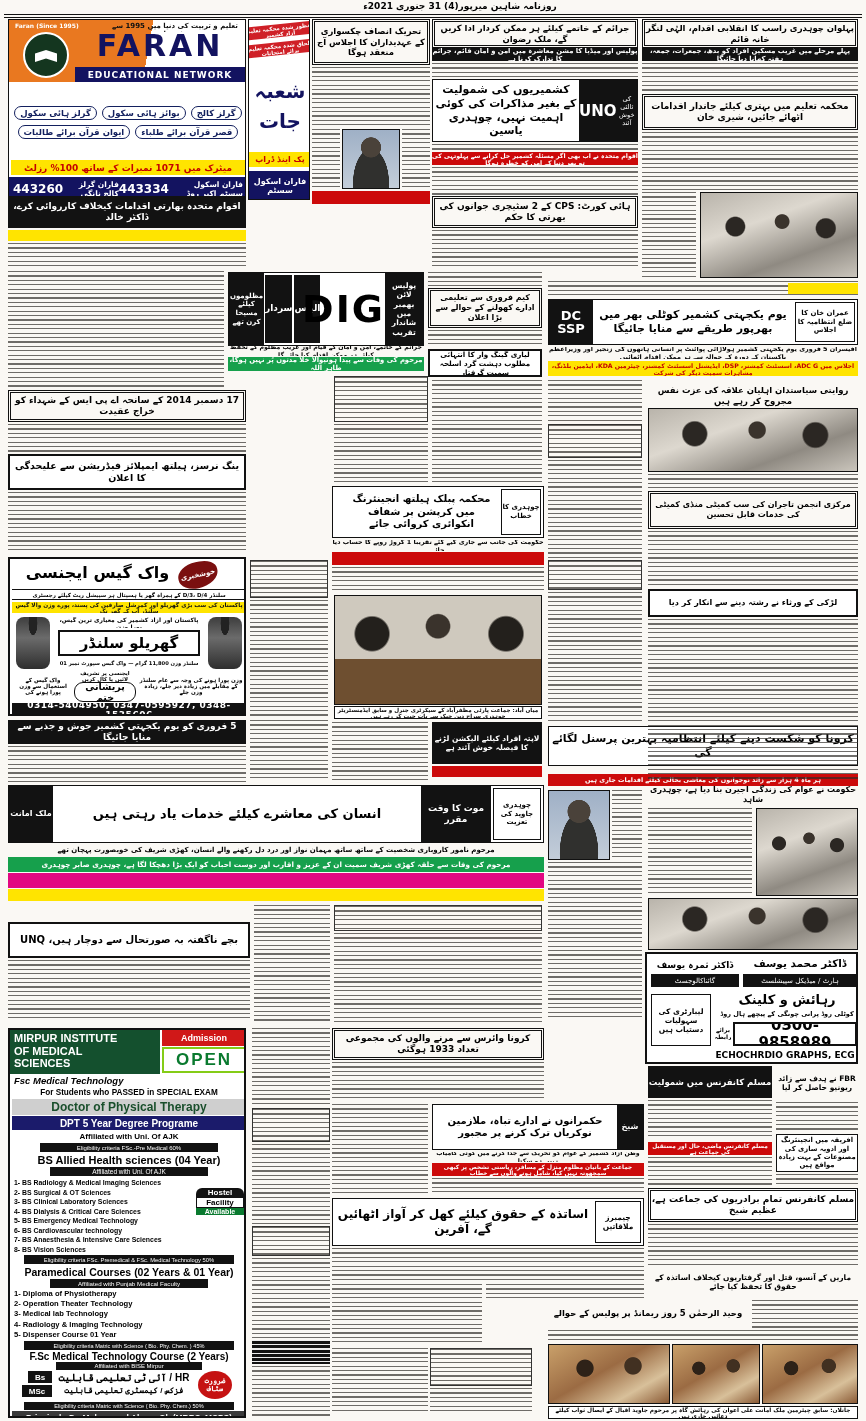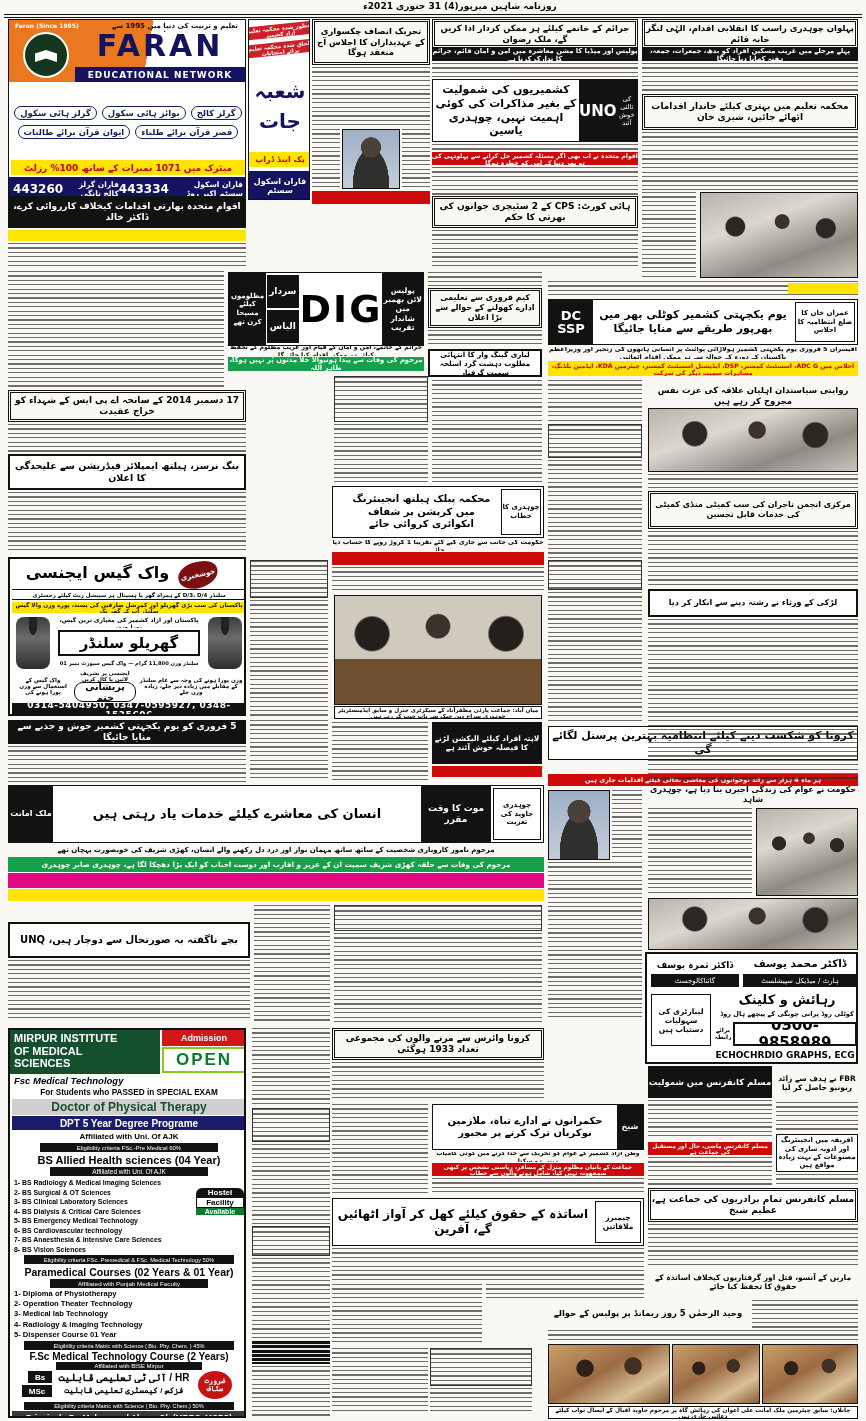--- a/index.html
+++ b/index.html
@@ -138,21 +138,21 @@
     <div class="abs" style="left:64px;top:111px;width:62px;height:32px;">
       <div class="ctr ur" style="height:12px;font-size:5.4px;font-weight:700;">ایجنسی پر تشریف لائیں یا کال کریں</div>
       <div class="ctr ur" style="height:18px;font-size:9.5px;font-weight:900;border:1px solid #111;border-radius:9px;">پریشانی ختم</div>
     </div>
     <div class="abs ctr ur" style="left:4px;top:112px;width:58px;height:30px;font-size:5.6px;font-weight:700;">واک گیس کے استعمال سے وزن پورا ہونے کی</div>
     <div class="abs hb ctr" style="left:2px;top:144px;width:234px;height:13px;font-size:9px;font-weight:800;letter-spacing:.5px;">0314-5404950, 0347-0595927, 0348-1535606</div>
   </div>
 
   <div class="abs b1 flex" style="left:228px;top:272px;width:196px;height:74px;background:#fff;">
     <div class="hb ctr urh" style="width:40px;font-size:7px;padding:1px;" able="false">مظلوموں کیلئے مسیحا کرن تھے</div>
-    <div style="width:36px;display:flex;flex-direction:column;gap:2px;padding:2px 1px;">
+    <div style="width:36px;display:flex;flex-direction:row;gap:2px;padding:2px 1px;">
       <div class="hb ctr urh" style="flex:1;font-size:9px;">سردار</div>
       <div class="hb ctr urh" style="flex:1;font-size:9px;">الیاس</div>
     </div>
     <div class="ctr" style="flex:1;font-size:38px;font-weight:900;letter-spacing:2px;">DIG</div>
     <div class="hb ctr urh" style="width:44px;font-size:7.5px;padding:1px;">پولیس لائن بھمبر میں شاندار تقریب</div>
   </div>
   <div class="abs urh ctr" style="left:228px;top:346px;width:196px;height:10px;font-size:6.2px;">جرائم کے خاتمے، امن و امان کے قیام اور غریب مظلوم کے تحفظ کیلئے ہر ممکن اقدام کیا جائے گا</div>
   <div class="abs sg ctr ur" style="left:228px;top:357px;width:196px;height:14px;font-size:6.8px;font-weight:700;">مرحوم کی وفات سے پیدا ہونیوالا خلا مدتوں پُر نہیں ہوگا، طاہر اللہ</div>
 
   <div class="abs ft" style="left:428px;top:272px;width:114px;height:15px;"></div>
@@ -192,21 +192,21 @@
   <div class="abs ft" style="left:332px;top:722px;width:96px;height:60px;"></div>
   <div class="abs hb urh ctr" style="left:432px;top:722px;width:110px;height:42px;font-size:7.5px;">لاپتہ افراد کیلئے الیکشن لڑنے کا فیصلہ خوش آئند ہے</div>
   <div class="abs sr ftw" style="left:432px;top:766px;width:110px;height:11px;"></div>
 
   <div class="abs ft" style="left:548px;top:380px;width:94px;height:42px;"></div>
   <div class="abs b1 ft" style="left:548px;top:424px;width:94px;height:34px;"></div>
   <div class="abs ft" style="left:548px;top:460px;width:94px;height:98px;"></div>
   <div class="abs b1 ft" style="left:548px;top:560px;width:94px;height:30px;"></div>
   <div class="abs ft" style="left:548px;top:592px;width:94px;height:132px;"></div>
 
-  <div class="abs b1 urh ctr" style="left:548px;top:726px;width:310px;height:34px;font-size:11px;background:#fff;padding:2px;">کرونا کو شکست دینے کیلئے انتظامیہ بہترین پرسنل لگائے گی</div>
+  <div class="abs b1 urh ctr" style="left:548px;top:726px;width:310px;height:40px;font-size:11px;background:#fff;padding:2px;">کرونا کو شکست دینے کیلئے انتظامیہ بہترین پرسنل لگائے گی</div>
   <div class="abs sr ctr ur" style="left:548px;top:774px;width:310px;height:12px;font-size:6.4px;font-weight:700;">ہر ماہ 4 ہزار سے زائد نوجوانوں کی معاشی بحالی کیلئے اقدامات جاری ہیں</div>
 
   <div class="abs urh ctr" style="left:648px;top:384px;width:210px;height:24px;font-size:8.5px;">روایتی سیاستدان اہلیان علاقہ کی عزت نفس مجروح کر رہے ہیں</div>
   <div class="abs photo" style="left:648px;top:408px;width:210px;height:64px;"></div>
   <div class="abs ft" style="left:648px;top:474px;width:210px;height:16px;"></div>
   <div class="abs dbl urh ctr" style="left:648px;top:491px;width:210px;height:38px;font-size:8px;">مرکزی انجمن تاجران کی سب کمیٹی منڈی کمیٹی کی خدمات قابل تحسین</div>
   <div class="abs ft" style="left:648px;top:531px;width:210px;height:56px;"></div>
   <div class="abs b2 urh ctr" style="left:648px;top:589px;width:210px;height:28px;font-size:8px;background:#fff;">لڑکی کے ورثاء نے رشتہ دینے سے انکار کر دیا</div>
   <div class="abs ft" style="left:648px;top:619px;width:210px;height:163px;"></div>
 

